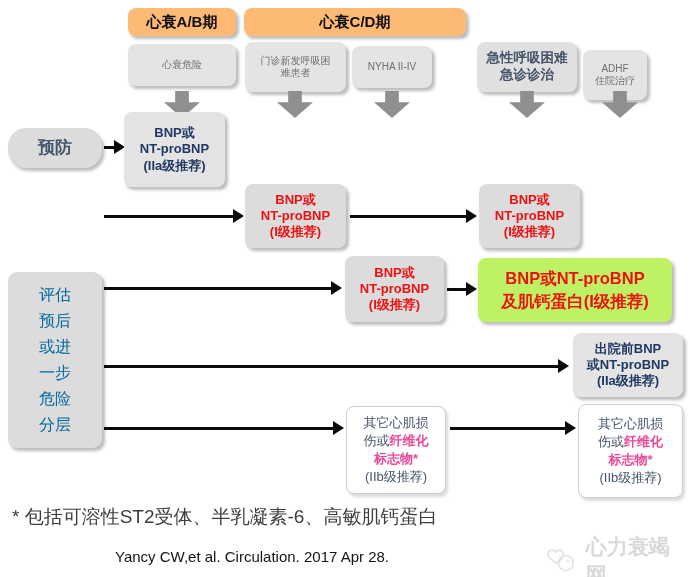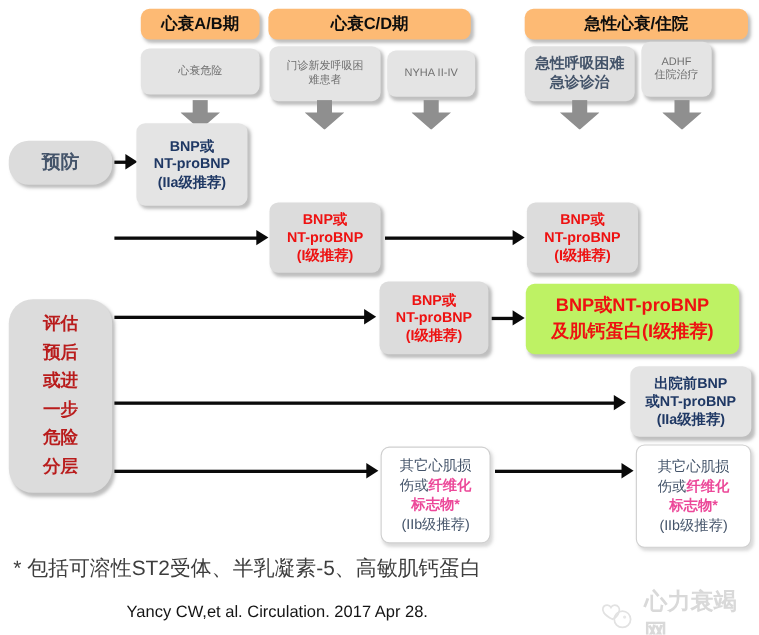--- a/index.html
+++ b/index.html
@@ -11,21 +11,21 @@
   
   .bx{
     display:flex;align-items:center;justify-content:center;text-align:center;
     border-radius:8px;box-shadow:2.5px 3px 3px rgba(110,110,110,.45);
     line-height:1.25;
   }
   .hdr{background:#fdba74;font-weight:bold;font-size:15px;color:#0d0d0d;}
   .sub{background:#e4e4e4;font-size:10px;color:#6f6f6f;}
   .sub-bold{background:#e0e0e0;font-size:13.5px;color:#44546a;font-weight:bold;}
   .rowlab{background:#dcdcdc;font-size:17px;font-weight:bold;color:#44546a;border-radius:18px;}
-  .rowlab-tall{background:#dcdcdc;font-size:16px;font-weight:bold;color:#b91c1c;border-radius:22px;line-height:26px;}
+  .rowlab-tall{background:#dcdcdc;font-size:16px;font-weight:normal;color:#0369a1;border-radius:9px;line-height:26px;}
   .box-navy{background:#e4e4e4;font-size:13px;font-weight:bold;color:#1f3864;}
   .box-red{background:#dcdcdc;font-size:13px;font-weight:bold;color:#ee1111;}
   .box-red-big{background:#bef264;font-size:16.5px;font-weight:bold;color:#ee1111;line-height:1.4;}
   .box-white{background:#ffffff;border:1.5px solid #cfcfcf;font-size:13px;color:#44546a;
     box-shadow:2px 2.5px 3px rgba(150,150,150,.35);line-height:1.4;}
   .box-white .orange{color:#ec4899;font-weight:bold;}
   .line{display:block;}
   
   .darr{
     width:36px;height:27px;background:#8f8f8f;
@@ -42,35 +42,34 @@
   .logo{display:flex;align-items:center;gap:6px;color:#d9d9d9;font-weight:bold;font-size:21px;}
   .wrapnarrow{display:inline-block;width:70px;}
   .wrapnarrow2{display:inline-block;width:74px;}
 </style>
 </head>
 <body>
 
 <div id="canvas">
 
   <div class="abs bx hdr" style="left:128px;top:8px;width:108px;height:28px;">心衰A/B期</div>
-  <div class="abs bx hdr" style="left:244px;top:8px;width:184px;height:28px;">心衰C/D期</div>
-  <div class="abs bx hdr" style="left:477px;top:8px;width:203px;height:28px;">急性心衰/住院</div>
+  <div class="abs bx hdr" style="left:244px;top:8px;width:222px;height:28px;">心衰C/D期</div>
 
   <div class="abs bx sub" style="left:128px;top:44px;width:108px;height:42px;">心衰危险</div>
   <div class="abs bx sub" style="left:245px;top:42px;width:101px;height:50px;">
     <span class="wrapnarrow">门诊新发呼吸困难患者</span>
   </div>
   <div class="abs bx sub" style="left:352px;top:46px;width:80px;height:42px;">NYHA II-IV</div>
   <div class="abs bx sub-bold" style="left:477px;top:42px;width:100px;height:50px;">
     <span>
       <span class="line">急性呼吸困难</span>
       <span class="line">急诊诊治</span>
     </span>
   </div>
-  <div class="abs bx sub" style="left:583px;top:38px;width:64px;height:50px;">
+  <div class="abs bx sub" style="left:583px;top:50px;width:64px;height:50px;">
     <span>
       <span class="line">ADHF</span>
       <span class="line">住院治疗</span>
     </span>
   </div>
 
   <div class="abs darr" style="left:164px;top:91px;"></div>
   <div class="abs darr" style="left:277px;top:91px;"></div>
   <div class="abs darr" style="left:374px;top:91px;"></div>
   <div class="abs darr" style="left:509px;top:91px;"></div>
@@ -141,21 +140,21 @@
 
   <div class="abs harrow" style="left:104px;top:427px;width:230px;"></div>
   <div class="abs bx box-white" style="left:346px;top:406px;width:100px;height:88px;">
     <span class="wrapnarrow2"><span>其它心肌损伤或</span><span class="orange">纤维化标志物*</span><span class="line">(IIb级推荐)</span></span>
   </div>
   <div class="abs harrow" style="left:450px;top:427px;width:116px;"></div>
   <div class="abs bx box-white" style="left:578px;top:404px;width:105px;height:94px;">
     <span class="wrapnarrow2"><span>其它心肌损伤或</span><span class="orange">纤维化标志物*</span><span class="line">(IIb级推荐)</span></span>
   </div>
 
-  <div class="abs footnote" style="left:12px;top:504px;">* 包括可溶性ST2受体、半乳凝素-5、高敏肌钙蛋白</div>
+  <div class="abs footnote" style="left:12px;top:504px;">* 包括可溶性ST2受体、半乳凝素-6、高敏肌钙蛋白</div>
   <div class="abs citation" style="left:115px;top:548px;">Yancy CW,et al. Circulation. 2017 Apr 28.</div>
 
   <div class="abs logo" style="left:546px;top:533px;">
     <svg width="34" height="30" viewBox="0 0 34 30">
       <path d="M6 4 C2 4 1 8 3 11 C5 14 9 16 11 17 C13 16 16 13 17 10 C18 7 16 4 13 4 C11 4 10 5 9.5 6 C9 5 8 4 6 4 Z" fill="none" stroke="#e2e2e2" stroke-width="1.6"></path>
       <circle cx="20" cy="17" r="7.5" fill="none" stroke="#e2e2e2" stroke-width="1.6"></circle>
       <circle cx="22" cy="15" r="1.5" fill="#e8e8e8"></circle>
     </svg>
     <span>心力衰竭网</span>
   </div>

